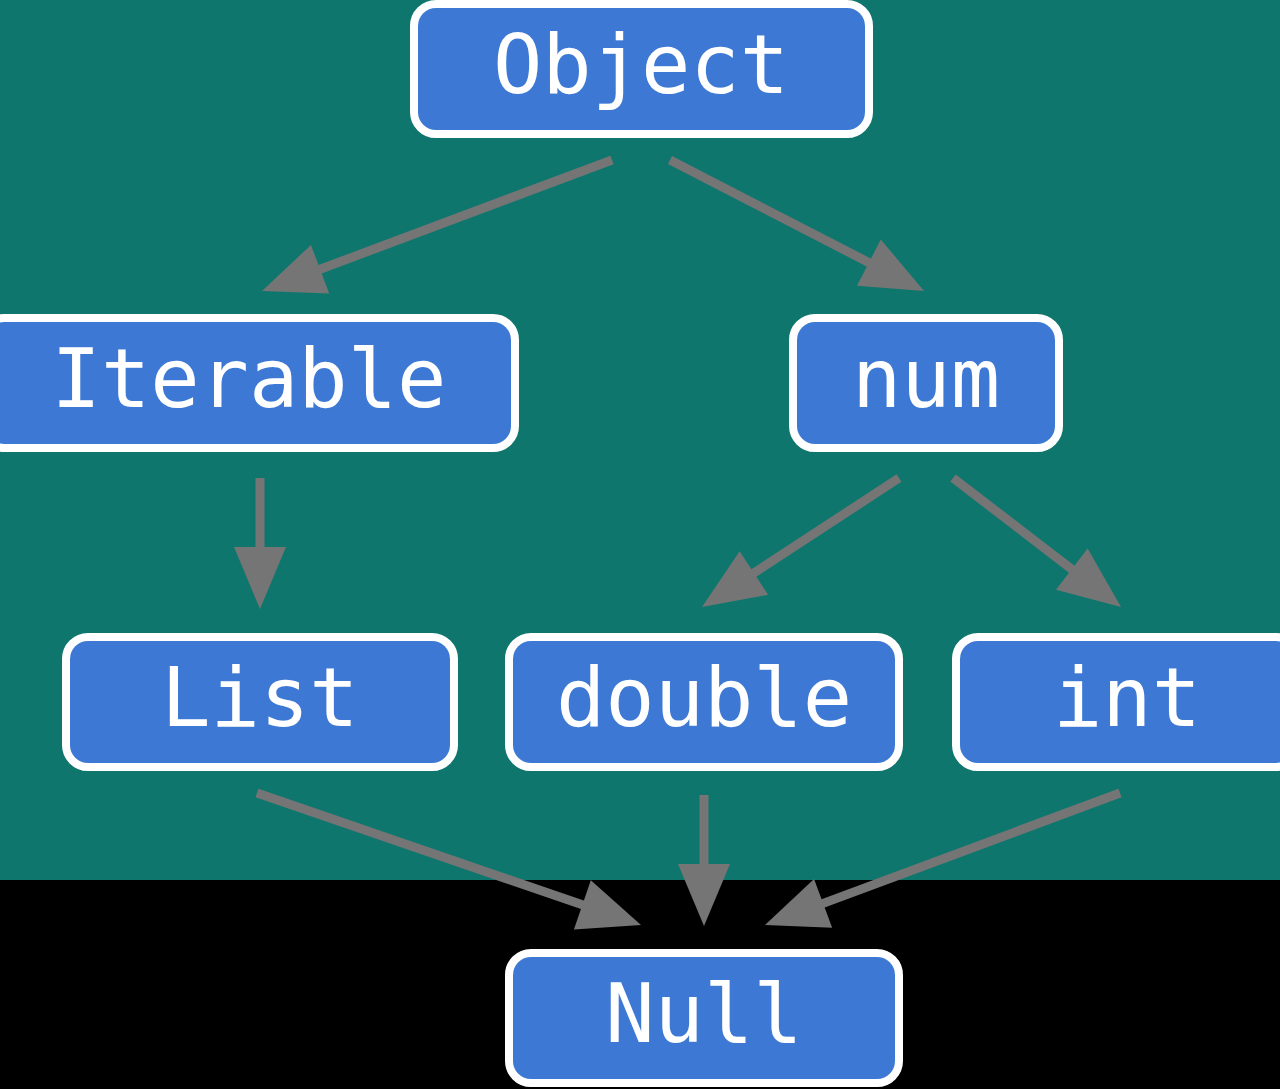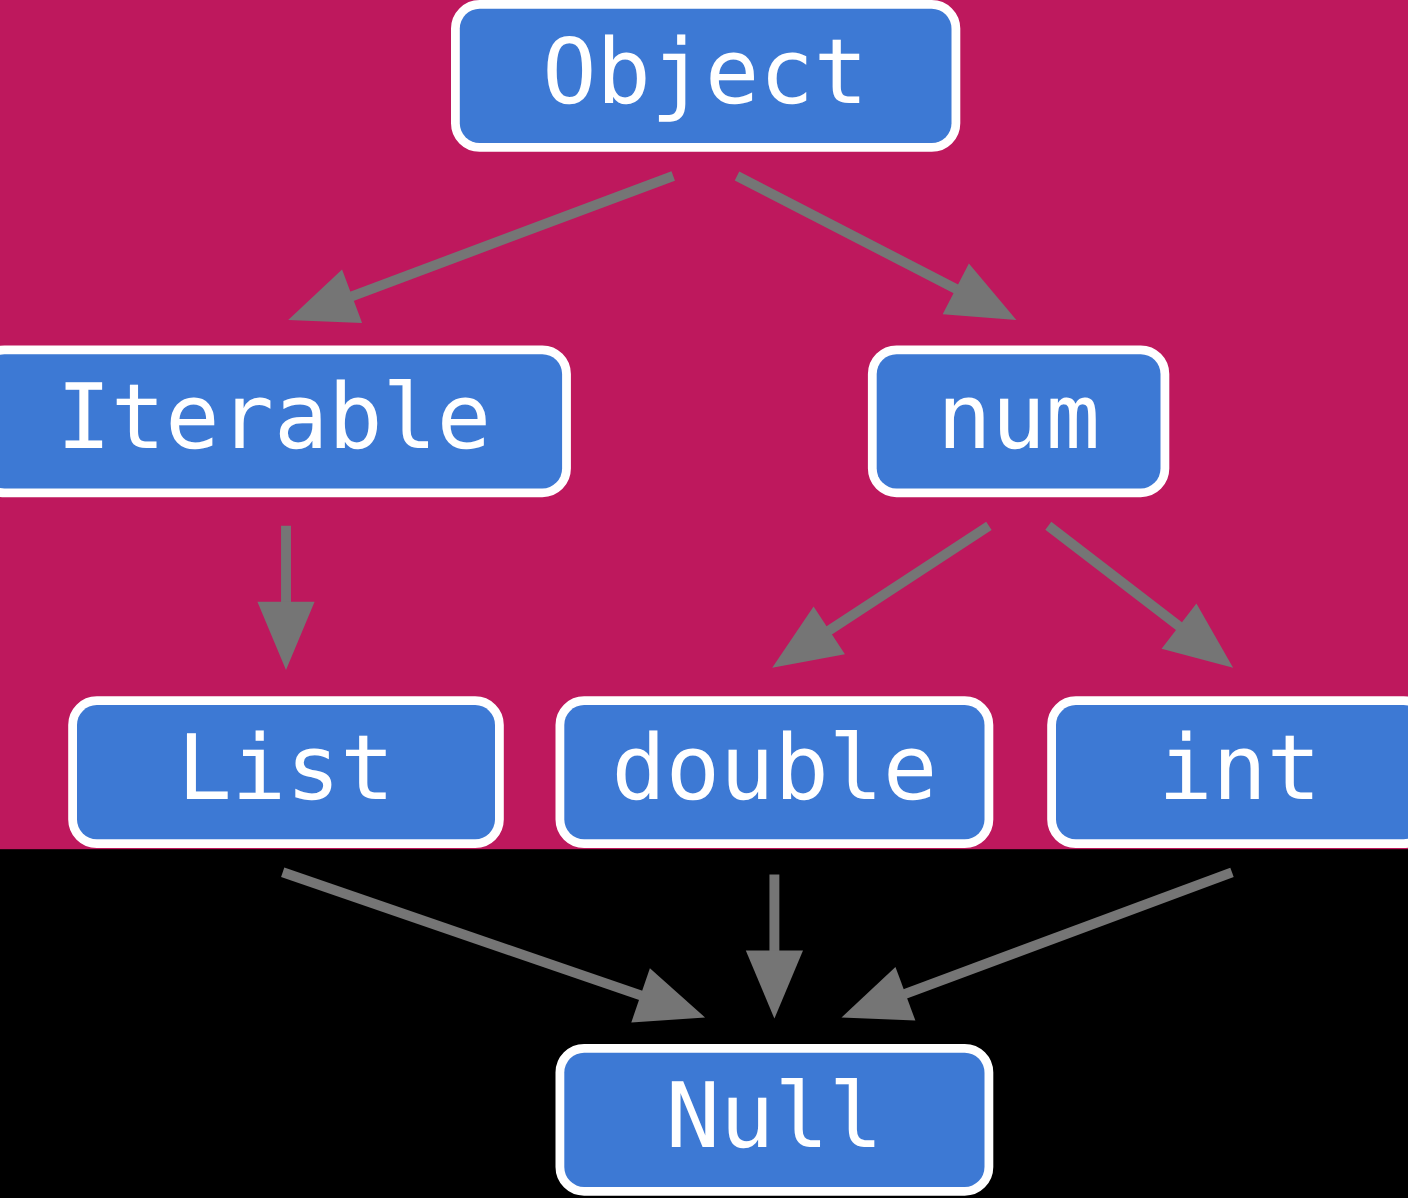--- a/index.html
+++ b/index.html
@@ -10,22 +10,22 @@
   }
   body {
     width: 1280px;
     height: 1089px;
     overflow: hidden;
     font-family: "DejaVu Sans Mono", "Liberation Mono", monospace;
   }
   #diagram-root {
     position: relative;
     width: 1280px;
-    height: 772px;
-    background: #be185d;
+    height: 880px;
+    background: #0f766e;
     text-decoration: underline;
   }
   svg#graph {
     position: absolute;
     top: 0;
     left: 0;
     width: 1280px;
     height: 1089px;
     display: block;
   }

